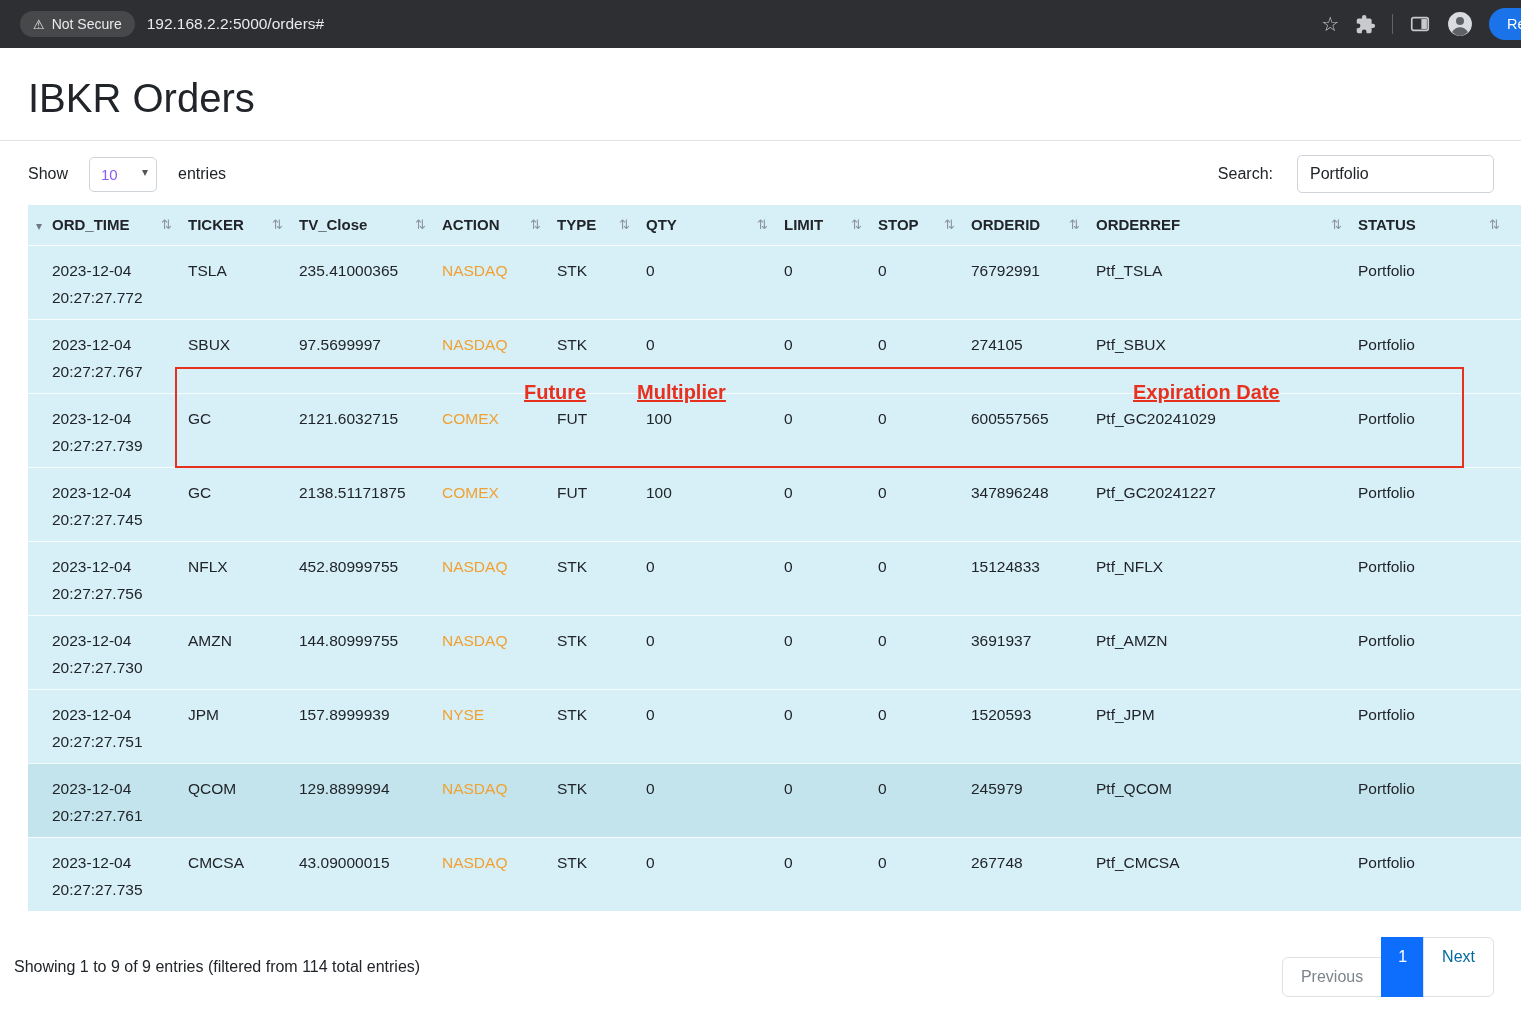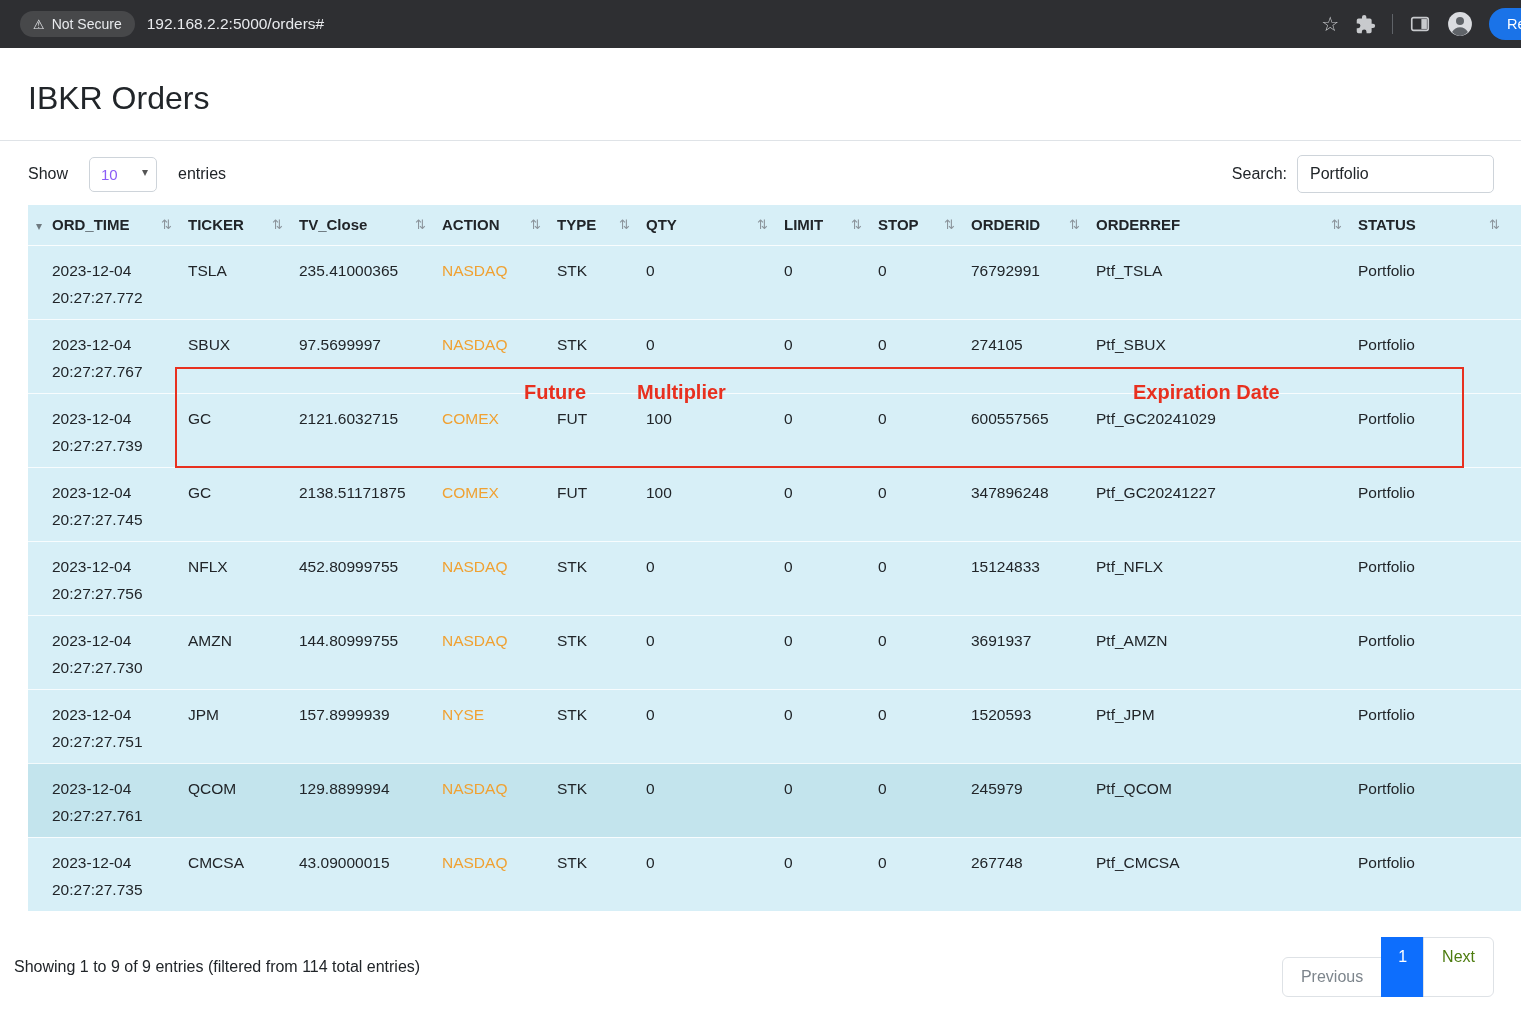--- a/index.html
+++ b/index.html
@@ -28,32 +28,32 @@
   .chrome-divider{width:1px;height:20px;background:#5f6368;}
   .avatar{cursor:pointer;display:flex;align-items:center;}
   .relaunch-pill{background:var(--relaunch-blue);color:#fff;font-size:14.5px;font-weight:500;
     height:32px;border-radius:16px;display:flex;align-items:center;padding:0 18px;cursor:pointer;flex-shrink:0;}
 
   
   .page{padding-top:10px;}
   .tabs{display:flex;align-items:center;margin:8px 0 12px 17px;}
   .tab{color:var(--accent-blue);font-size:16px;padding:9px 16px;text-decoration:none;cursor:pointer;border-radius:6px;}
   .tab.active{background:var(--accent-blue);color:#fff;}
-  .title{font-size:32px;font-weight:500;line-height:52px;margin:14px 0 16px 28px;color:#212529;}
+  .title{font-size:40px;font-weight:500;line-height:52px;margin:14px 0 16px 28px;color:#212529;}
   .rule{border:none;border-top:1px solid #dfe3e7;margin:0 0 14px 0;}
 
   .controls{display:flex;justify-content:space-between;align-items:center;
     padding:0 27px 0 28px;margin-bottom:12px;}
   .controls-left{display:flex;align-items:center;gap:21px;font-size:16px;}
   .select-wrap{position:relative;display:inline-block;}
   .select-wrap select{appearance:none;-webkit-appearance:none;width:68px;height:35px;
     border:1px solid #ced4da;border-radius:5px;padding:4px 24px 4px 11px;font-size:15px;
     font-family:inherit;background:#fff;color:#8b5cf6;cursor:pointer;}
   .select-caret{position:absolute;right:9px;top:8px;font-size:12px;color:#555;pointer-events:none;}
-  .controls-right{display:flex;align-items:center;gap:10px;font-size:16px;}
+  .controls-right{display:flex;align-items:center;gap:24px;font-size:16px;}
   .search-input{width:197px;height:38px;border:1px solid #ced4da;border-radius:5px;
     padding:6px 12px;font-size:16px;font-family:inherit;color:#212529;}
 
   
   .table-zone{margin-left:28px;width:calc(100% - 28px);overflow:hidden;position:relative;}
   table{border-collapse:collapse;table-layout:fixed;width:1500px;background:var(--table-bg);}
   thead th{height:40px;font-weight:700;font-size:15px;text-align:left;padding:0 8px;cursor:pointer;}
   thead tr{border-bottom:1px solid rgba(255,255,255,.85);}
   .th-inner{display:flex;align-items:center;justify-content:space-between;gap:4px;}
   .sort-icon{font-size:13px;color:#8c959c;font-weight:400;}
@@ -62,36 +62,36 @@
   tbody tr:first-child{border-top:none;}
   tbody tr.highlight{background:var(--table-row-highlight);}
   tbody td{vertical-align:top;padding:11px 8px 0 8px;font-size:15.5px;line-height:27px;
     height:74px;color:#212529;}
   td.action-cell{color:var(--action-orange);font-weight:500;}
 
   
   .anno-box{position:absolute;left:147px;top:162px;width:1289px;height:101px;
     border:2px solid var(--annotation-red);pointer-events:none;z-index:5;}
   .anno-label{position:absolute;top:176px;font-size:20px;font-weight:700;
-    color:var(--annotation-red);z-index:6;pointer-events:none;white-space:nowrap;}
+    text-decoration:underline;color:var(--annotation-red);z-index:6;pointer-events:none;white-space:nowrap;}
   .anno-future{left:496px;}
   .anno-multiplier{left:609px;}
   .anno-expiration{left:1105px;}
 
   
   .footer{display:flex;justify-content:space-between;align-items:center;
     padding:0 27px 0 14px;margin-top:26px;}
   .summary{font-size:16px;color:#212529;}
   .pager{display:flex;}
   .page-btn{border:1px solid #dee2e6;background:#fff;padding:10px 18px;font-size:16px;
     margin-left:-1px;cursor:pointer;text-decoration:none;display:inline-block;}
   .page-btn.prev{color:#7d8archive;margin-top:20px;}
   .page-btn.prev{color:#7d858c;border-radius:6px 0 0 6px;}
   .page-btn.num{background:var(--accent-blue);border-color:var(--accent-blue);color:#fff;padding:10px 16px;}
-  .page-btn.next{color:#4d7c0f;border-radius:0 6px 6px 0;}
+  .page-btn.next{color:#0369a1;border-radius:0 6px 6px 0;}
 
   col.c-caret{width:16px;} col.c0{width:136px;} col.c1{width:111px;} col.c2{width:143px;}
   col.c3{width:115px;} col.c4{width:89px;} col.c5{width:138px;} col.c6{width:94px;}
   col.c7{width:93px;} col.c8{width:125px;} col.c9{width:262px;} col.c10{width:158px;} col.c11{width:20px;}
 </style>
 </head>
 <body>
 
 <div class="screen">
 

